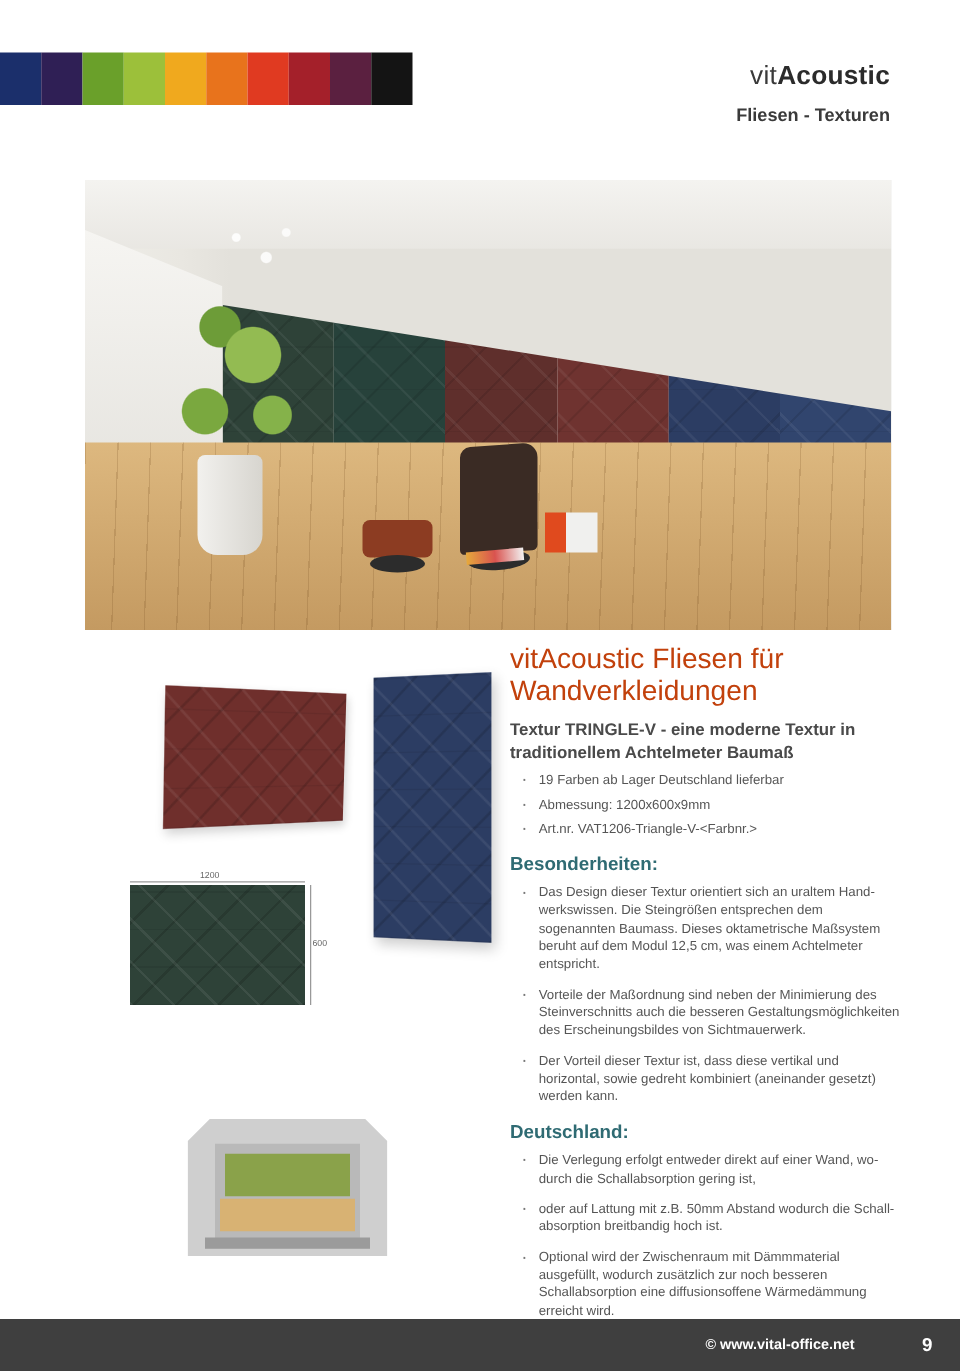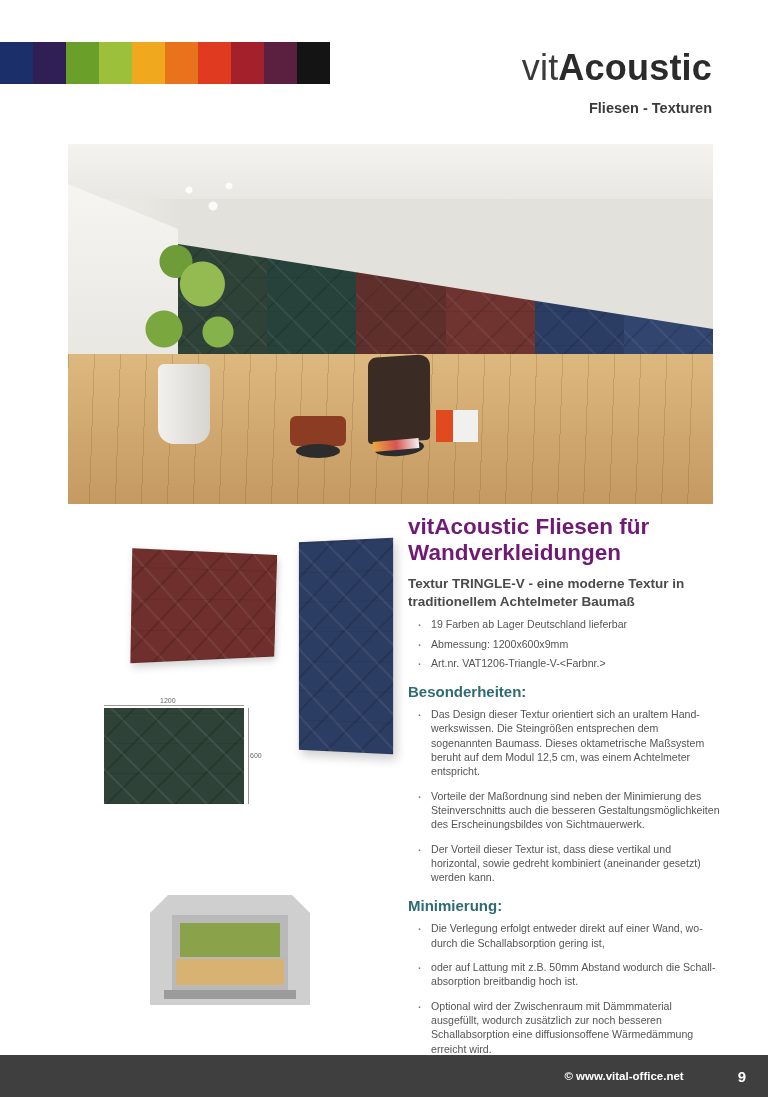--- a/index.html
+++ b/index.html
@@ -17,21 +17,21 @@
     width: 330px; height: 42px;
     display: flex;
   }
   .color-strip span { flex: 1 1 0; height: 100%; display: block; }
 
   .brand {
     position: absolute; right: 56px; top: 50px;
     text-align: right;
   }
   .brand-title {
-    font-size: 36px; letter-spacing: .2px; color: #3a3a3a;
+    font-size: 21px; letter-spacing: .2px; color: #3a3a3a;
     font-weight: 400; line-height: 1;
   }
   .brand-title b { font-weight: 700; color: #2b2b2b; }
   .brand-sub {
     margin-top: 14px;
     font-size: 14.5px; font-weight: 700; color: #3a3a3a;
   }
 
   
   .hero {
@@ -119,21 +119,21 @@
       radial-gradient(circle at 20% 20%, rgba(255,255,255,.9) 0 3px, transparent 4px),
       radial-gradient(circle at 50% 40%, rgba(255,255,255,.85) 0 4px, transparent 5px),
       radial-gradient(circle at 70% 15%, rgba(255,255,255,.8) 0 3px, transparent 4px);
   }
 
   
   .right-col {
     position: absolute; left: 408px; top: 514px; width: 312px;
   }
   .headline {
-    font-size: 22.5px; font-weight: 700; color: #701a75; line-height: 1.16;
+    font-size: 22.5px; font-weight: 400; color: #c2410c; line-height: 1.16;
   }
   .subhead {
     margin-top: 9px;
     font-size: 13.5px; font-weight: 700; color: #4a4a4a; line-height: 1.3;
   }
   ul.bullets { list-style: none; margin-top: 7px; }
   ul.bullets li {
     position: relative; padding-left: 23px;
     font-size: 10.6px; color: #555; line-height: 1.35; margin-bottom: 5px;
   }
@@ -319,21 +319,21 @@
       <li>Art.nr. VAT1206-Triangle-V-&lt;Farbnr.&gt;</li>
     </ul>
 
     <div class="sect-title">Besonderheiten:</div>
     <ul class="bullets spaced">
       <li>Das Design dieser Textur orientiert sich an uraltem Hand-werkswissen. Die Steingrößen entsprechen dem sogenannten Baumass. Dieses oktametrische Maßsystem beruht auf dem Modul 12,5 cm, was einem Achtelmeter entspricht.</li>
       <li>Vorteile der Maßordnung sind neben der Minimierung des Steinverschnitts auch die besseren Gestaltungsmöglichkeiten des Erscheinungsbildes von Sichtmauerwerk.</li>
       <li>Der Vorteil dieser Textur ist, dass diese vertikal und horizontal, sowie gedreht kombiniert (aneinander gesetzt) werden kann.</li>
     </ul>
 
-    <div class="sect-title">Minimierung:</div>
+    <div class="sect-title">Deutschland:</div>
     <ul class="bullets spaced">
       <li>Die Verlegung erfolgt entweder direkt auf einer Wand, wo-durch die Schallabsorption gering ist,</li>
       <li>oder auf Lattung mit z.B. 50mm Abstand wodurch die Schall-absorption breitbandig hoch ist.</li>
       <li>Optional wird der Zwischenraum mit Dämmmaterial ausgefüllt, wodurch zusätzlich zur noch besseren Schallabsorption eine diffusionsoffene Wärmedämmung erreicht wird.</li>
 
     </ul>
   </div>
 
   <div class="footer">
     <span class="footer-url">© www.vital-office.net</span>

